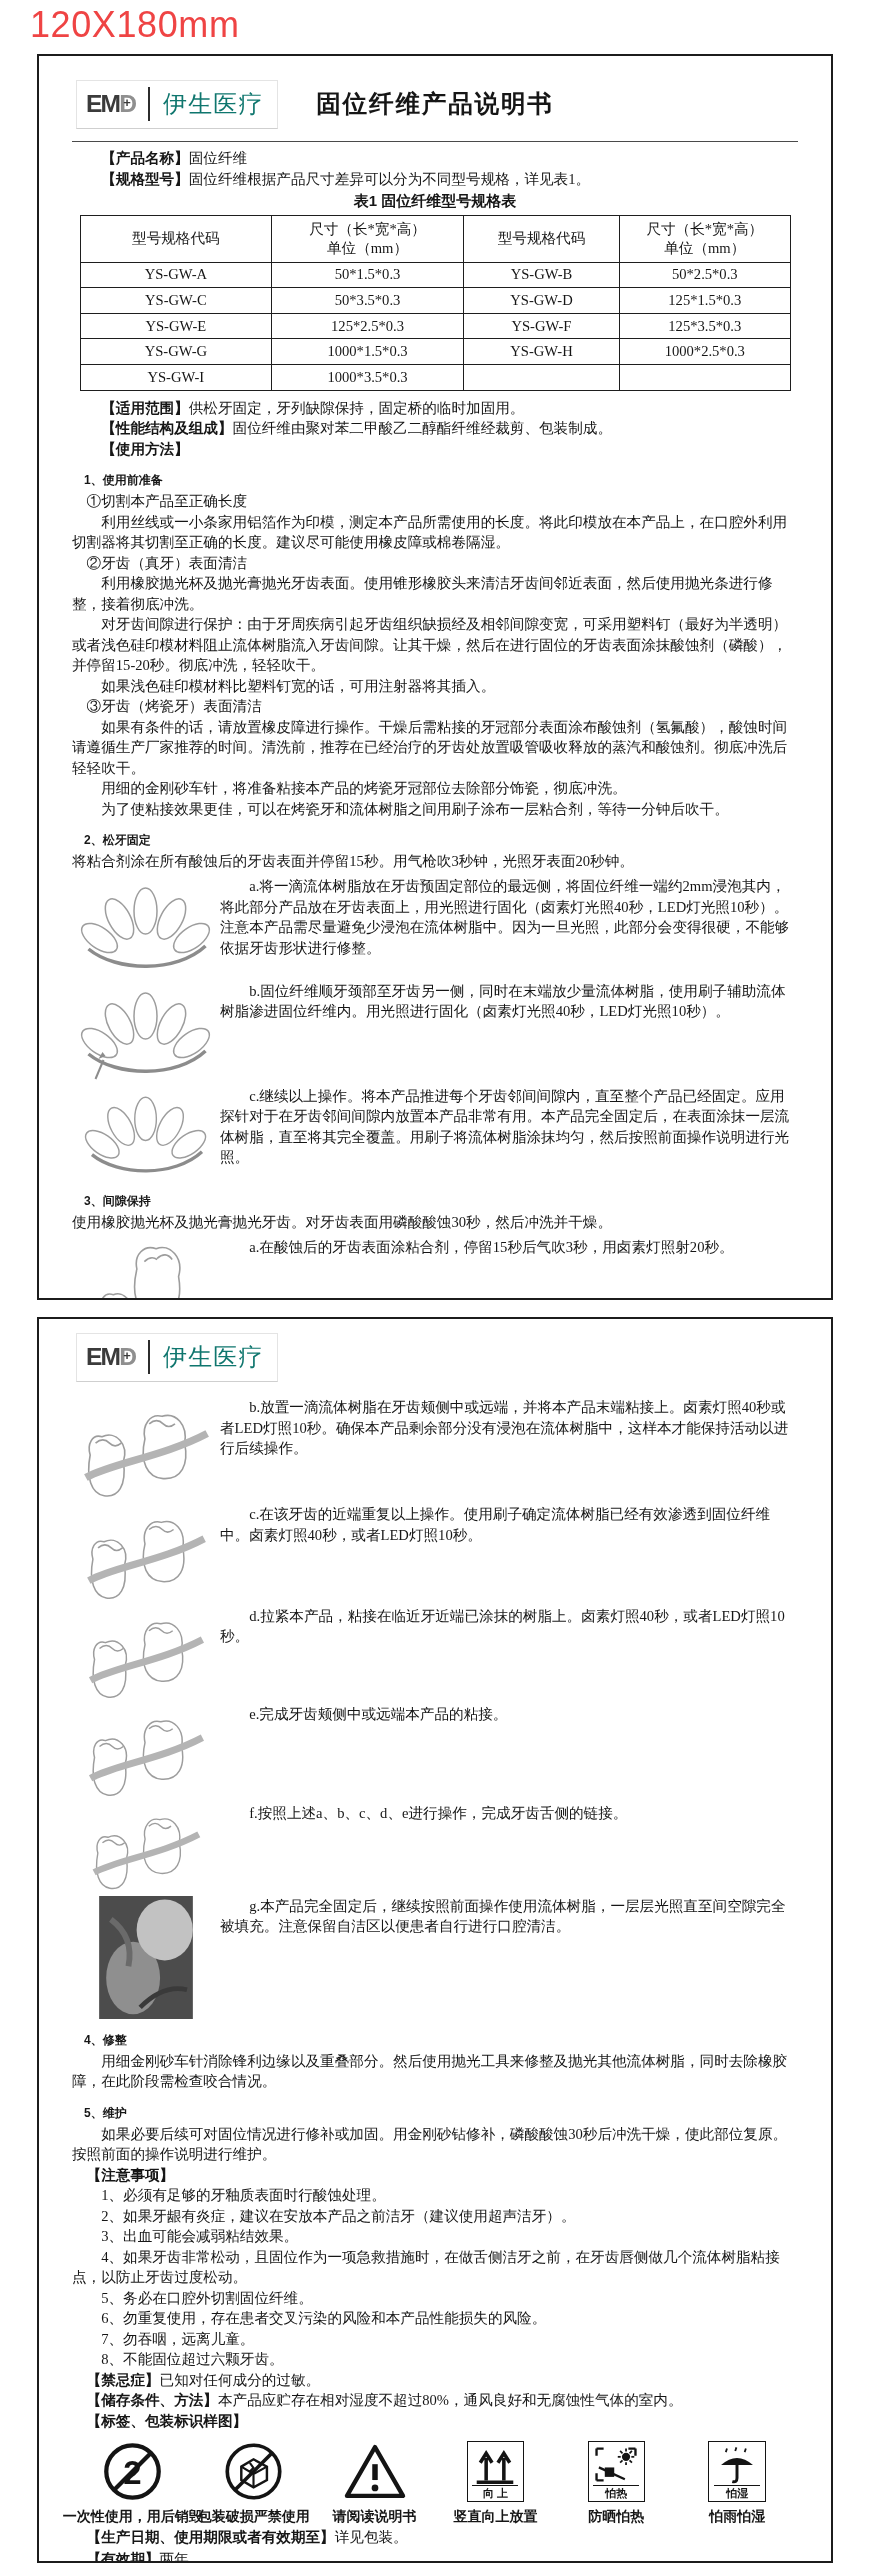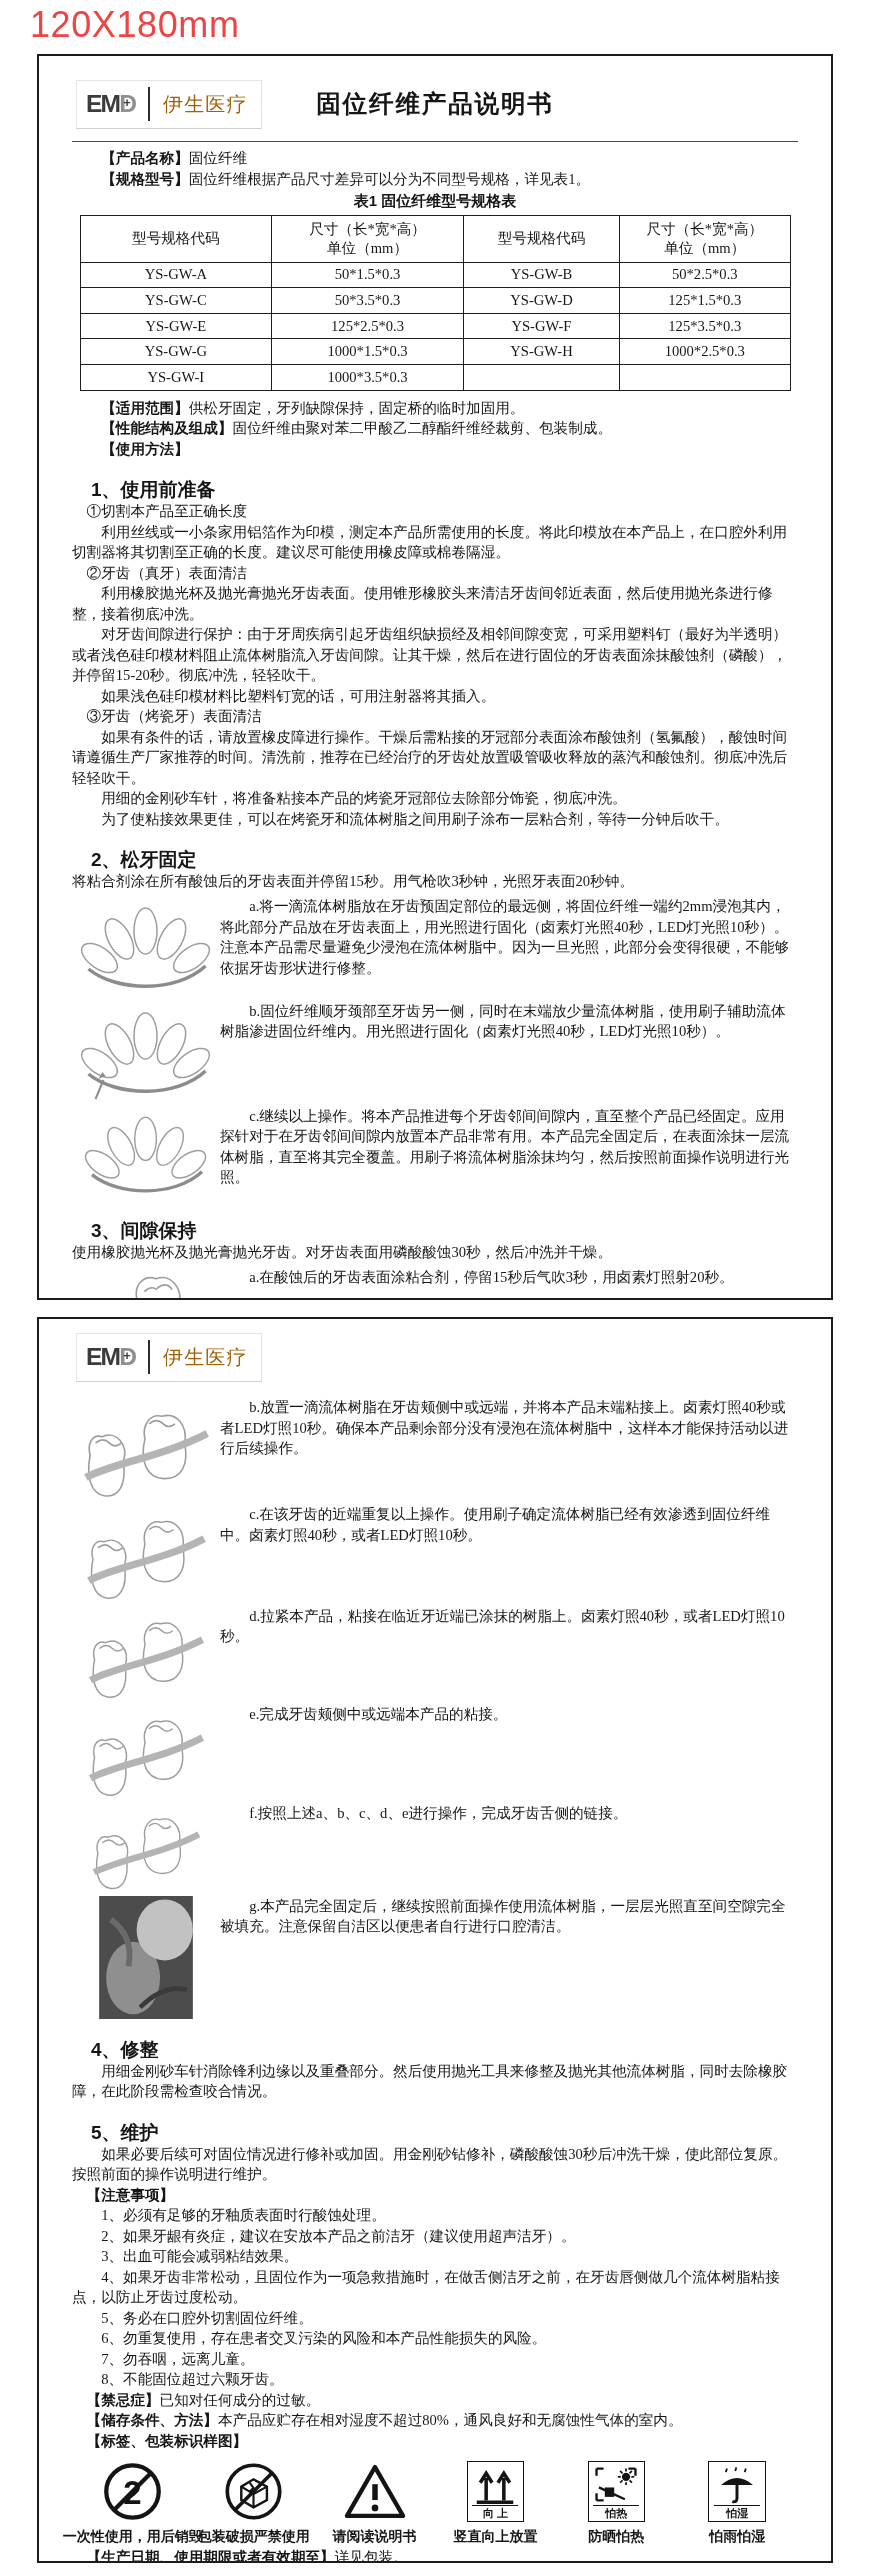--- a/index.html
+++ b/index.html
@@ -27,35 +27,35 @@
     position:absolute; left:3.5px; top:14px;
     display:flex; align-items:center; gap:13px;
     border:0.6px solid #e4e4e4; border-bottom:0.6px solid #cfcfcf;
     padding:5.9px 13px 7px 9.4px; background:#fff;
   }
   .logo-card.inline { position:static; display:inline-flex; margin:3.5px 0 10.5px 3.5px; }
   .logo-latin { font-family:"Liberation Sans","DejaVu Sans",sans-serif; font-weight:800; font-size:24.6px; letter-spacing:-1.8px; color:#3b3b3b; line-height:1; }
   .logo-d { position:relative; color:#8f8f8f; }
   .logo-plus { position:absolute; left:4.1px; top:5.9px; font-size:13px; font-weight:900; color:#3b3b3b; letter-spacing:0; }
   .logo-divider { width:1.8px; height:34px; background:#2c2c2c; }
-  .logo-cn { font-size:20px; color:#a16207; letter-spacing:1.2px; }
+  .logo-cn { font-size:24px; color:#0f766e; letter-spacing:1.2px; }
   .doc-title {
     position:absolute; left:0; right:0; top:21px; margin:0;
     text-align:center; font-size:24.6px; font-weight:700; letter-spacing:1.8px;
   }
 
   
   p { margin:0; font-size:14.6px; line-height:20.5px; }
   .sp  { margin-top:2.3px; }
   .ind2 { text-indent:2em; }
   .ind1 { text-indent:1em; }
   .lbl { font-weight:700; }
   .h-num {
     font-family:"Liberation Sans","DejaVu Sans",sans-serif;
-    font-weight:700; font-size:19px; line-height:22px; text-indent:1em; margin-top:20px;
+    font-weight:700; font-size:12px; line-height:22px; text-indent:1em; margin-top:10px;
   }
   .tbl-caption {
     font-family:"Liberation Sans","DejaVu Sans",sans-serif;
     font-weight:700; font-size:15px; line-height:22px; text-align:center; margin-top:1.2px;
   }
 
   
   table.spec { width:711px; margin:2.3px auto 7px auto; border-collapse:collapse; table-layout:fixed; }
   table.spec th, table.spec td {
     border:1.8px solid #1e1e1e; text-align:center; vertical-align:middle;

